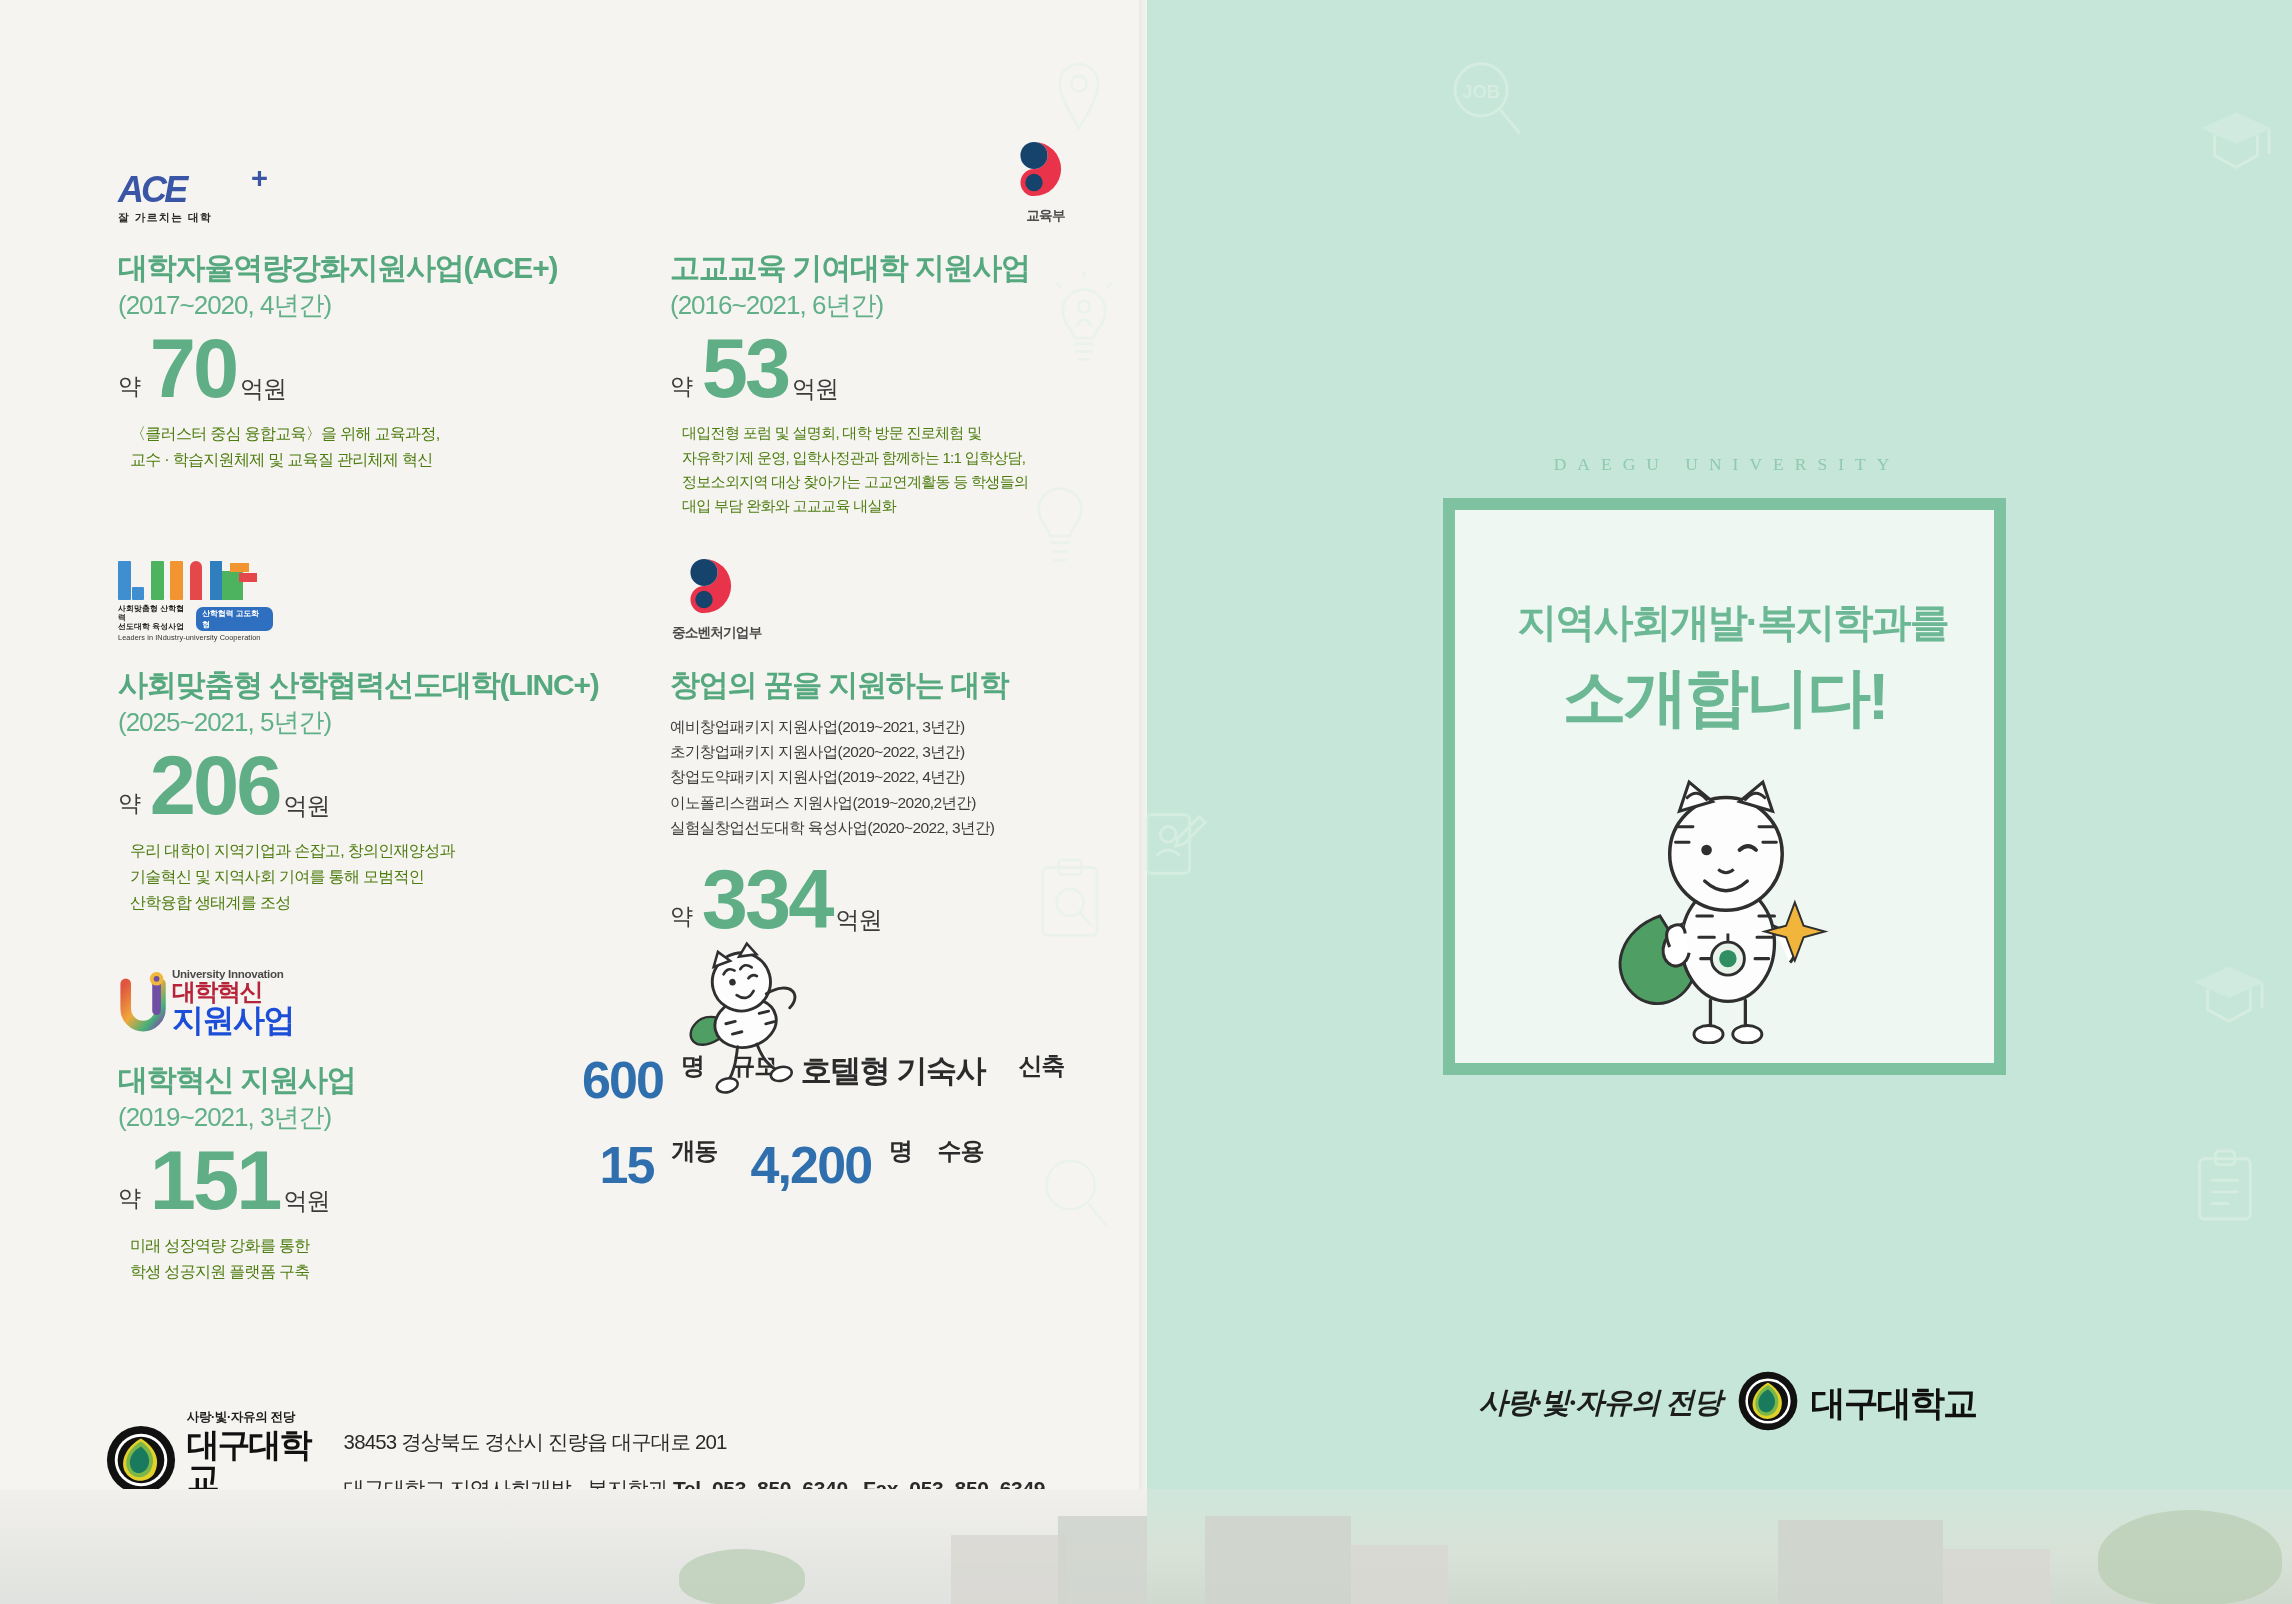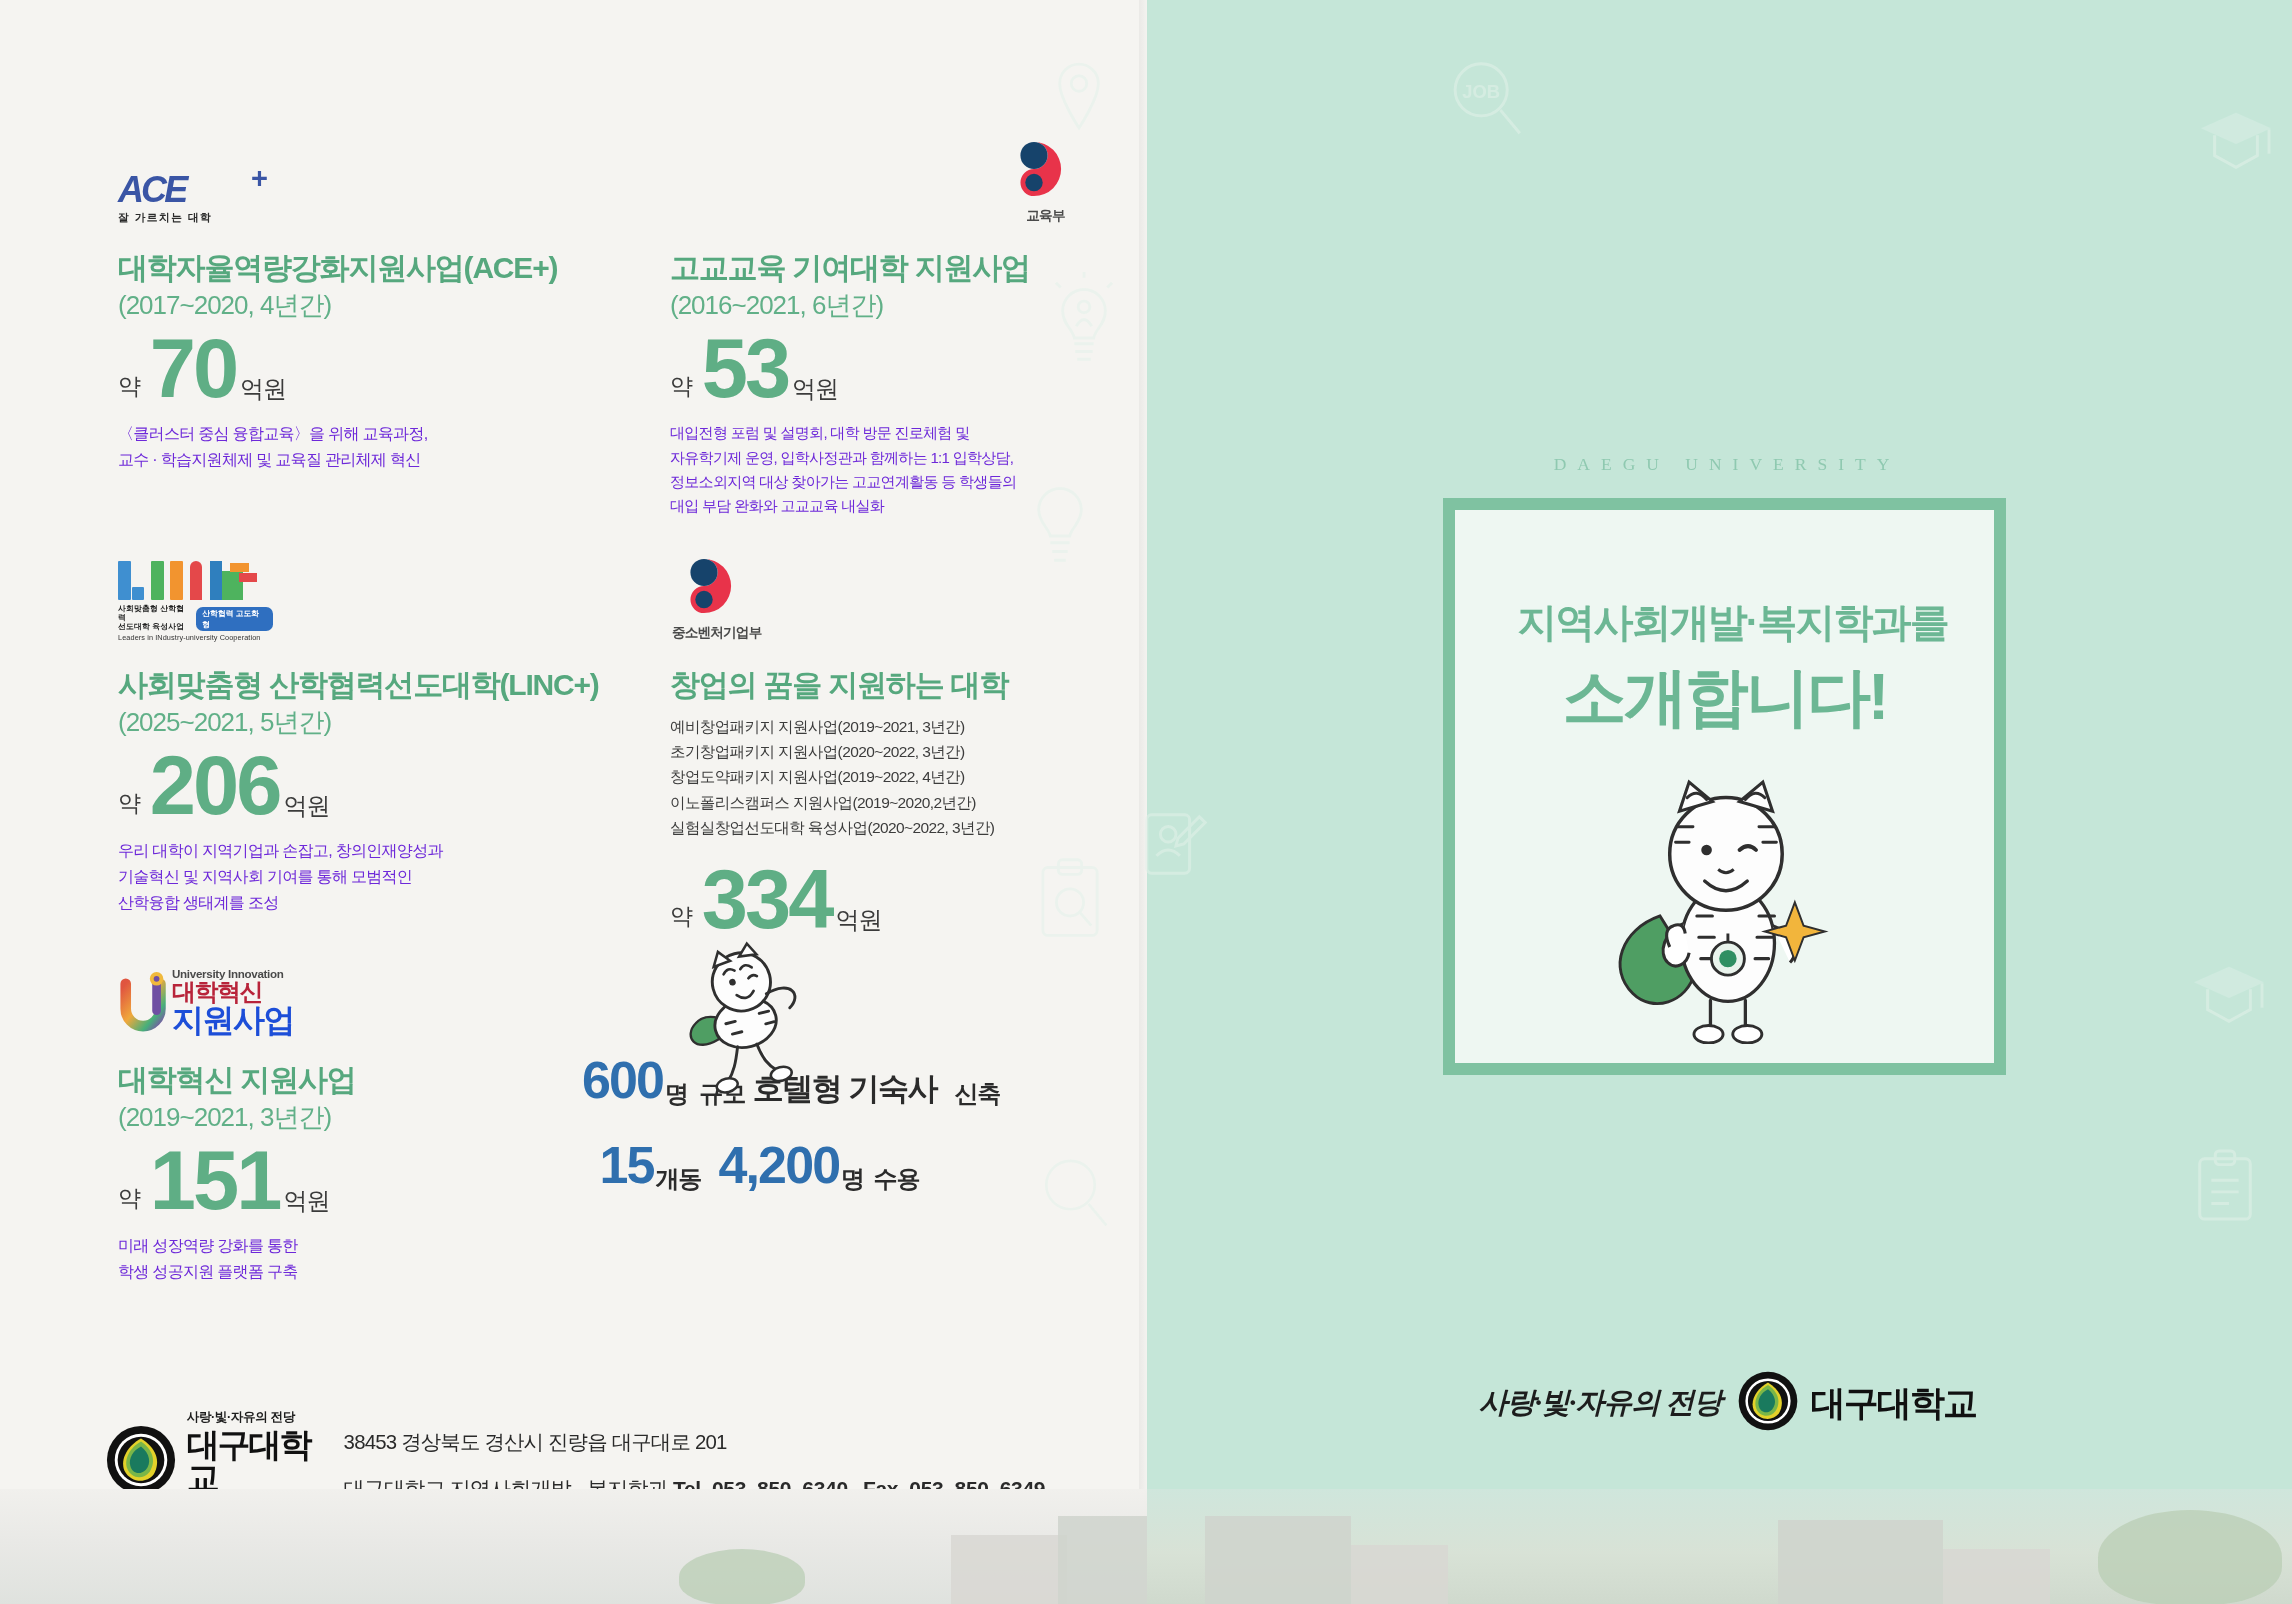--- a/index.html
+++ b/index.html
@@ -67,34 +67,35 @@
 
   .amount-row{ display:flex; align-items:baseline; margin-top:9.7px; }
   .amt-pre{ font-size:23px; color:#3b3b3b; letter-spacing:-1px; margin-right:9.7px; position:relative; top:-3.9px;}
   .amt-num{
     font-size:83px; font-weight:700; color:#5fae85; letter-spacing:-2.9px;
     line-height:.92;
   }
   .amt-unit{ font-size:24px; color:#3b3b3b; letter-spacing:-1px; margin-left:3.9px;}
 
   .desc{
-    font-size:16px; color:#6d28d9; line-height:1.62; letter-spacing:-0.7px;
+    font-size:16px; color:#4d7c0f; line-height:1.62; letter-spacing:-0.7px;
     margin-top:13.6px;
+    margin-left:12px;
   }
   .desc div{ white-space:nowrap; }
 
   .sublist{
     font-size:15.5px; color:#3c3c3c; line-height:1.63; letter-spacing:-0.6px; margin-top:11.6px;
   }
   .sublist div{ white-space:nowrap; }
 
   
   .dorm{ position:absolute; left:582px; top:1046px; width:505px; }
   .dorm-mascot{ position:absolute; left:92px; top:-107px; }
-  .dorm-line{ display:flex; align-items:flex-end; letter-spacing:-1px; white-space:nowrap;}
+  .dorm-line{ display:flex; align-items:flex-start; letter-spacing:-1px; white-space:nowrap;gap:16px;}
   .dorm-line.l1{ margin-top:3.9px; }
   .dorm-line.l2{ margin-top:25px; padding-left:17.5px;}
   .d-big{ font-size:52px; font-weight:700; color:#2f6fae; letter-spacing:-1.9px;}
   .d-sm{ font-size:24px; font-weight:700; color:#2b2b2b; letter-spacing:-1.2px; margin-left:1.9px;}
   .d-md{ font-size:31px; font-weight:700; color:#2b2b2b; letter-spacing:-1.5px; margin:0 7.8px;}
   .d-thin{ font-size:24px; font-weight:700; color:#2b2b2b; letter-spacing:-1.2px; margin-left:9.7px;}
 
   
   .footer{ position:absolute; left:105px; top:1409px; display:flex; align-items:flex-start;}
   .foot-logo{ width:225px; }

